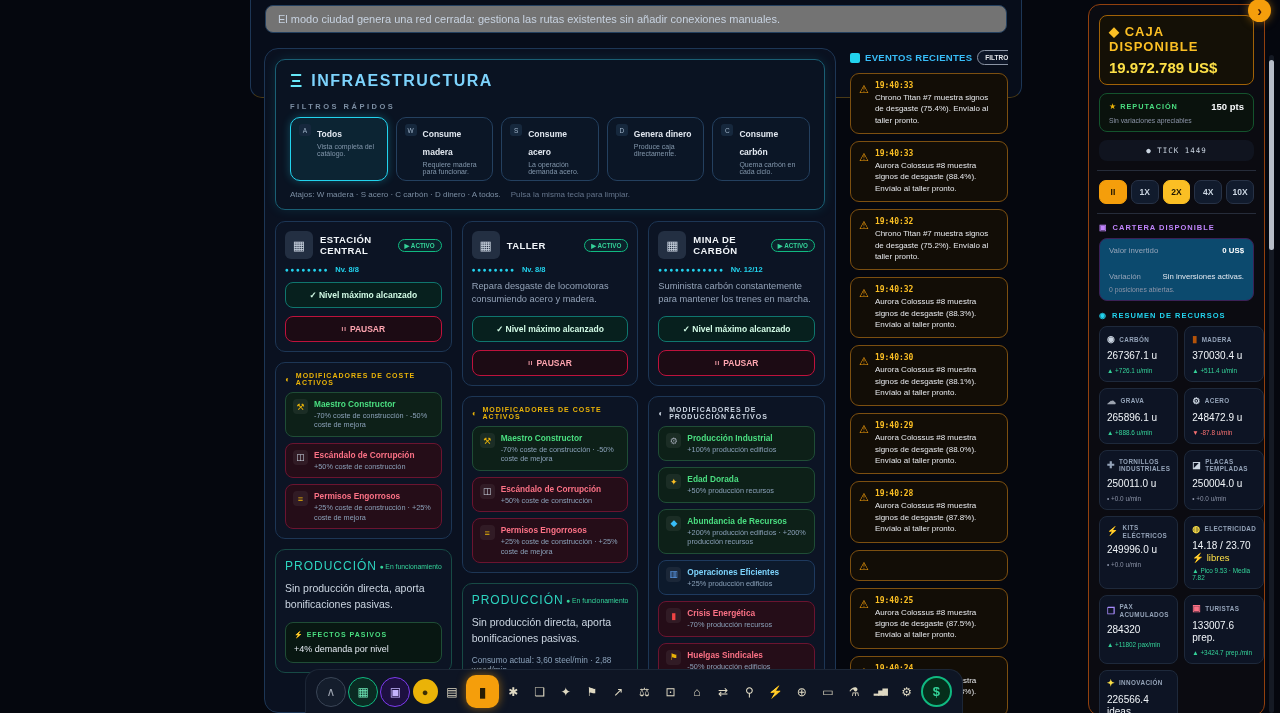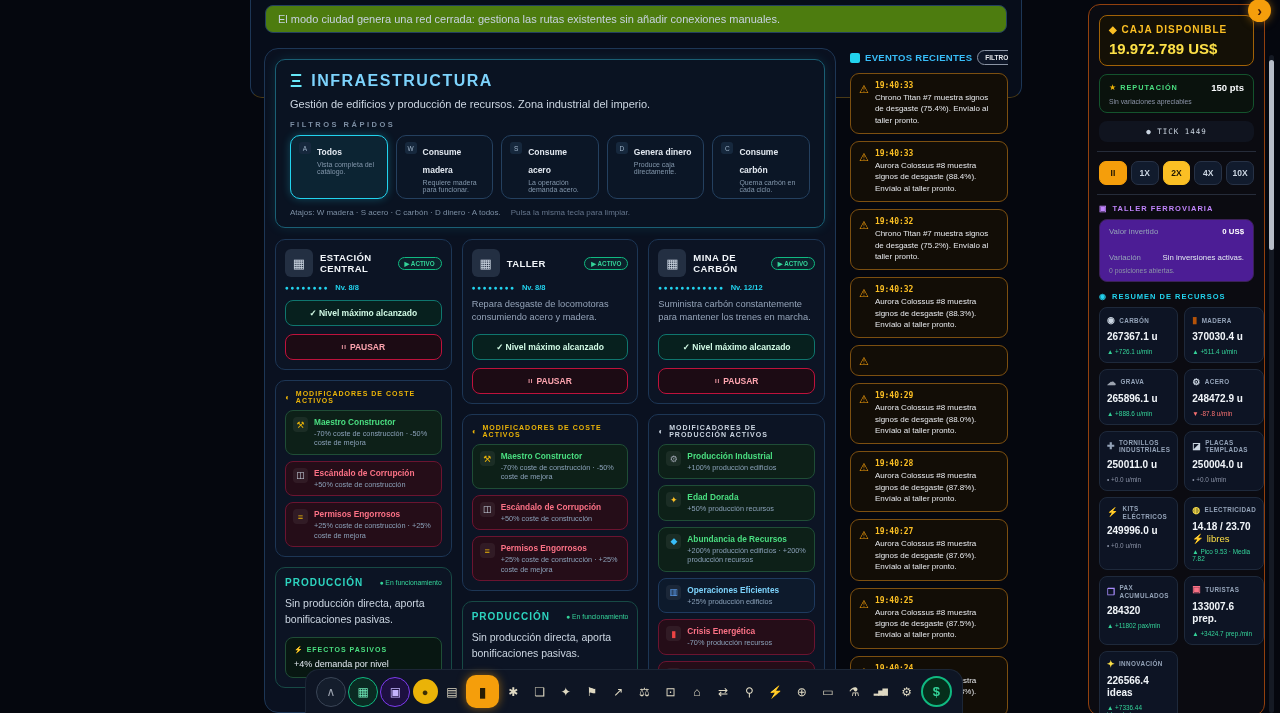--- a/index.html
+++ b/index.html
@@ -8,21 +8,21 @@
     background:#05070e;
     font-family:"Liberation Sans",sans-serif;
     -webkit-font-smoothing:antialiased;color:#cbd5e1;
   }
   .mono{font-family:"DejaVu Sans Mono",monospace;}
 
   
   .top-panel{position:absolute;left:250px;top:-20px;width:770px;height:116px;
     border:1px solid #1d3655;border-bottom-color:#4a3a16;border-radius:12px;background:#070d1a;}
   .top-note{margin:24px 14px 0;padding:7px 12px;border:1px solid #24405f;border-radius:8px;
-    background:#4d7c0f;font-size:11px;color:#c7d2e0;}
+    background:#737373;font-size:11px;color:#c7d2e0;}
 
   
   .main-panel{position:absolute;left:264px;top:48px;width:572px;height:665px;box-sizing:border-box;
     background:#0a1120;border:1px solid #1d3655;border-radius:14px;padding:10px;overflow:hidden;}
   .header-box{border:1px solid #1a5f74;border-radius:10px;padding:10px 14px;background:#0a1322;
     box-shadow:0 0 12px rgba(34,211,238,.12);}
   .title-row{display:flex;align-items:center;gap:9px;}
   .infra-icon{color:#67e8f9;font-size:19px;font-weight:bold;}
   .infra-title{font-size:16px;font-weight:bold;color:#7dd3fc;letter-spacing:1.5px;}
   .infra-sub{font-size:11px;color:#cbd5e1;margin-top:6px;}
@@ -69,21 +69,21 @@
   .mod-ico{width:15px;height:15px;border-radius:4px;background:rgba(255,255,255,.06);font-size:9px;
     display:flex;align-items:center;justify-content:center;flex:none;}
   .mod-title{font-size:8.3px;font-weight:bold;}
   .mod-item.green .mod-title{color:#4ade80;}
   .mod-item.red .mod-title{color:#fb7185;}
   .mod-item.purple .mod-title{color:#e879f9;}
   .mod-item.blue .mod-title{color:#7dd3fc;}
   .mod-sub{font-size:7.3px;color:#8aa0b8;margin-top:2px;line-height:1.3;}
   .prod-box{border-color:#174a45;}
   .prod-head{display:flex;align-items:center;}
-  .prod-title{font-size:10px;font-weight:bold;color:#2dd4bf;letter-spacing:1px;}
+  .prod-title{font-size:12px;font-weight:normal;color:#2dd4bf;letter-spacing:1px;}
   .prod-status{margin-left:auto;font-size:6.8px;color:#34d399;}
   .prod-text{font-size:10.5px;color:#cbd5e1;margin-top:8px;line-height:1.5;}
   .consumo{font-size:8.3px;color:#8aa0b8;margin-top:8px;}
   .efectos-box{margin-top:9px;border:1px solid #1f4d36;border-radius:8px;padding:8px;background:#081712;}
   .ef-label{font-size:7px;font-weight:bold;color:#4ade80;letter-spacing:1px;}
   .ef-value{font-size:9px;color:#e2e8f0;margin-top:5px;}
 
   
   .events-panel{position:absolute;left:850px;top:50px;width:158px;height:663px;overflow:hidden;}
   .ev-head{display:flex;align-items:center;gap:5px;margin-bottom:8px;}
@@ -97,53 +97,53 @@
   .ev-time{font-size:8px;font-weight:bold;color:#fbbf24;}
   .ev-msg{font-size:8px;color:#e5e7eb;line-height:1.42;margin-top:2px;}
 
   
   .sidebar{position:absolute;left:1088px;top:4px;width:177px;height:712px;box-sizing:border-box;
     border:1px solid #92400e;border-radius:12px;background:#0b0b11;padding:10px;overflow:hidden;}
   .collapse-btn{position:absolute;left:1248px;top:-1px;width:23px;height:23px;border-radius:50%;
     background:#f59e0b;color:#451a03;font-size:14px;font-weight:bold;display:flex;align-items:center;
     justify-content:center;cursor:pointer;box-shadow:0 0 8px rgba(245,158,11,.5);z-index:5;}
   .caja-box{border:1px solid #a16207;border-radius:8px;padding:8px 9px;background:#141006;}
-  .caja-label{font-size:10px;font-weight:bold;color:#fbbf24;letter-spacing:1px;}
+  .caja-label{font-size:13px;font-weight:bold;color:#fbbf24;letter-spacing:1px;}
   .caja-value{font-size:15px;font-weight:bold;color:#fde047;margin-top:5px;}
   .rep-box{margin-top:8px;border:1px solid #14532d;border-radius:8px;padding:7px 9px;background:#0a120d;}
   .rep-row{display:flex;align-items:center;}
   .rep-label{font-size:7.3px;font-weight:bold;color:#4ade80;letter-spacing:1px;}
   .rep-star{color:#eab308;font-size:8px;margin-right:4px;}
   .rep-value{margin-left:auto;font-size:9.5px;font-weight:bold;color:#f8fafc;}
   .rep-sub{font-size:6.8px;color:#8b93a7;margin-top:5px;}
   .tick-pill{margin-top:8px;background:#10141f;border-radius:8px;padding:6px;text-align:center;
     font-size:7.5px;letter-spacing:1px;color:#cbd5e1;}
   .divider{height:1px;background:#262c3a;margin:9px -2px;}
   .speed-row{display:flex;gap:4px;}
   .speed-btn{flex:1;border:1px solid #273246;border-radius:7px;background:#111b2d;color:#cbd5e1;
     font-size:8.5px;font-weight:bold;text-align:center;padding:6px 0;cursor:pointer;}
   .speed-btn.pause-active{background:#f59e0b;border-color:#f59e0b;color:#1c1403;}
   .speed-btn.active{background:#fbbf24;border-color:#fbbf24;color:#1c1403;}
   .sec-head{display:flex;align-items:center;gap:5px;font-size:7.5px;font-weight:bold;letter-spacing:1px;margin:2px 0 6px;}
   .sec-head .si{font-size:8px;}
   .cartera-head{color:#c084fc;}
-  .cartera-box{border:1px solid #3b2156;border-radius:8px;padding:7px 9px;background:#4c1d95;}
+  .cartera-box{border:1px solid #3b2156;border-radius:8px;padding:7px 9px;background:#0c4a6e;}
   .ca-row{display:flex;font-size:7.8px;margin-top:17px;}
   .ca-row:first-child{margin-top:0;}
   .ca-l{color:#94a3b8;}
   .ca-v{margin-left:auto;color:#e2e8f0;}
   .ca-v.bold{font-weight:bold;color:#ffffff;}
   .ca-foot{font-size:6.8px;color:#8b93a7;margin-top:5px;}
   .recursos-head{color:#22d3ee;margin-top:10px;}
   .res-grid{display:grid;grid-template-columns:1fr 1fr;gap:6px;}
   .res-card{border:1px solid #1e293b;border-radius:8px;background:#0d1424;padding:7px 7px;}
   .res-top{display:flex;align-items:center;gap:4px;font-size:6.3px;font-weight:bold;color:#94a3b8;
     letter-spacing:.4px;line-height:1.25;}
   .res-ico{font-size:9px;flex:none;}
-  .res-value{font-size:10px;font-weight:bold;color:#f1f5f9;margin-top:5px;line-height:1.25;}
+  .res-value{font-size:10px;font-weight:normal;color:#f1f5f9;margin-top:5px;line-height:1.25;}
   .res-extra{font-size:9.5px;font-weight:normal;color:#fde047;}
   .res-extra:empty{display:none;}
   .res-rate{font-size:6.4px;margin-top:4px;}
   .res-rate.up{color:#34d399;}
   .res-rate.down{color:#f87171;}
   .res-rate.flat{color:#8b93a7;}
 
   
   .scroll-track{position:absolute;left:1269px;top:55px;width:5px;height:658px;background:#151a24;border-radius:3px;}
   .scroll-thumb{position:absolute;left:1269px;top:60px;width:5px;height:190px;background:#b6bcc6;border-radius:3px;}
@@ -170,21 +170,20 @@
 <div class="top-panel">
   <div class="top-note">El modo ciudad genera una red cerrada: gestiona las rutas existentes sin añadir conexiones manuales.</div>
 </div>
 
 <div class="main-panel">
   <div class="header-box">
     <div class="title-row">
       <span class="infra-icon">Ξ</span>
       <span class="infra-title">INFRAESTRUCTURA</span>
     </div>
-    <div class="infra-sub">Gestión de edificios y producción de recursos. Zona industrial del imperio.</div>
     <div class="filters-label">FILTROS RÁPIDOS</div>
     <div class="chips">
       <div class="chip active">
           <span class="chip-key">A</span>
           <span>
             <span class="chip-label">Todos</span>
             <div class="chip-desc">Vista completa del catálogo.</div>
           </span>
         </div>
         <div class="chip">
@@ -435,41 +434,41 @@
       </div>
       <div class="ev-card">
         <span class="ev-ico">⚠</span>
         <span>
           <div class="ev-time mono">19:40:32</div>
           <div class="ev-msg">Aurora Colossus #8 muestra signos de desgaste (88.3%). Envíalo al taller pronto.</div>
         </span>
       </div>
       <div class="ev-card">
         <span class="ev-ico">⚠</span>
+        <span>
+          <div class="ev-time mono">19:40:30</div>
+          <div class="ev-msg">Aurora Colossus #8 muestra signos de desgaste (88.1%). Envíalo al taller pronto.</div>
+        </span>
       </div>
       <div class="ev-card">
         <span class="ev-ico">⚠</span>
         <span>
           <div class="ev-time mono">19:40:29</div>
           <div class="ev-msg">Aurora Colossus #8 muestra signos de desgaste (88.0%). Envíalo al taller pronto.</div>
         </span>
       </div>
       <div class="ev-card">
         <span class="ev-ico">⚠</span>
         <span>
           <div class="ev-time mono">19:40:28</div>
           <div class="ev-msg">Aurora Colossus #8 muestra signos de desgaste (87.8%). Envíalo al taller pronto.</div>
         </span>
       </div>
       <div class="ev-card">
         <span class="ev-ico">⚠</span>
-        <span>
-          <div class="ev-time mono">19:40:27</div>
-          <div class="ev-msg">Aurora Colossus #8 muestra signos de desgaste (87.6%). Envíalo al taller pronto.</div>
-        </span>
       </div>
       <div class="ev-card">
         <span class="ev-ico">⚠</span>
         <span>
           <div class="ev-time mono">19:40:25</div>
           <div class="ev-msg">Aurora Colossus #8 muestra signos de desgaste (87.5%). Envíalo al taller pronto.</div>
         </span>
       </div>
       <div class="ev-card">
         <span class="ev-ico">⚠</span>
@@ -499,21 +498,21 @@
   <div class="speed-row">
     <button class="speed-btn pause-active">II</button>
       <button class="speed-btn">1X</button>
       <button class="speed-btn active">2X</button>
       <button class="speed-btn">4X</button>
       <button class="speed-btn">10X</button>
   </div>
   <div class="divider"></div>
   <div class="sec-head cartera-head">
     <span class="si">▣</span>
-    <span>TALLER FERROVIARIA</span>
+    <span>CARTERA DISPONIBLE</span>
   </div>
   <div class="cartera-box">
     <div class="ca-row">
         <span class="ca-l">Valor invertido</span>
         <span class="ca-v bold">0 US$</span>
       </div>
     <div class="ca-row">
         <span class="ca-l">Variación</span>
         <span class="ca-v">Sin inversiones activas.</span>
       </div>

